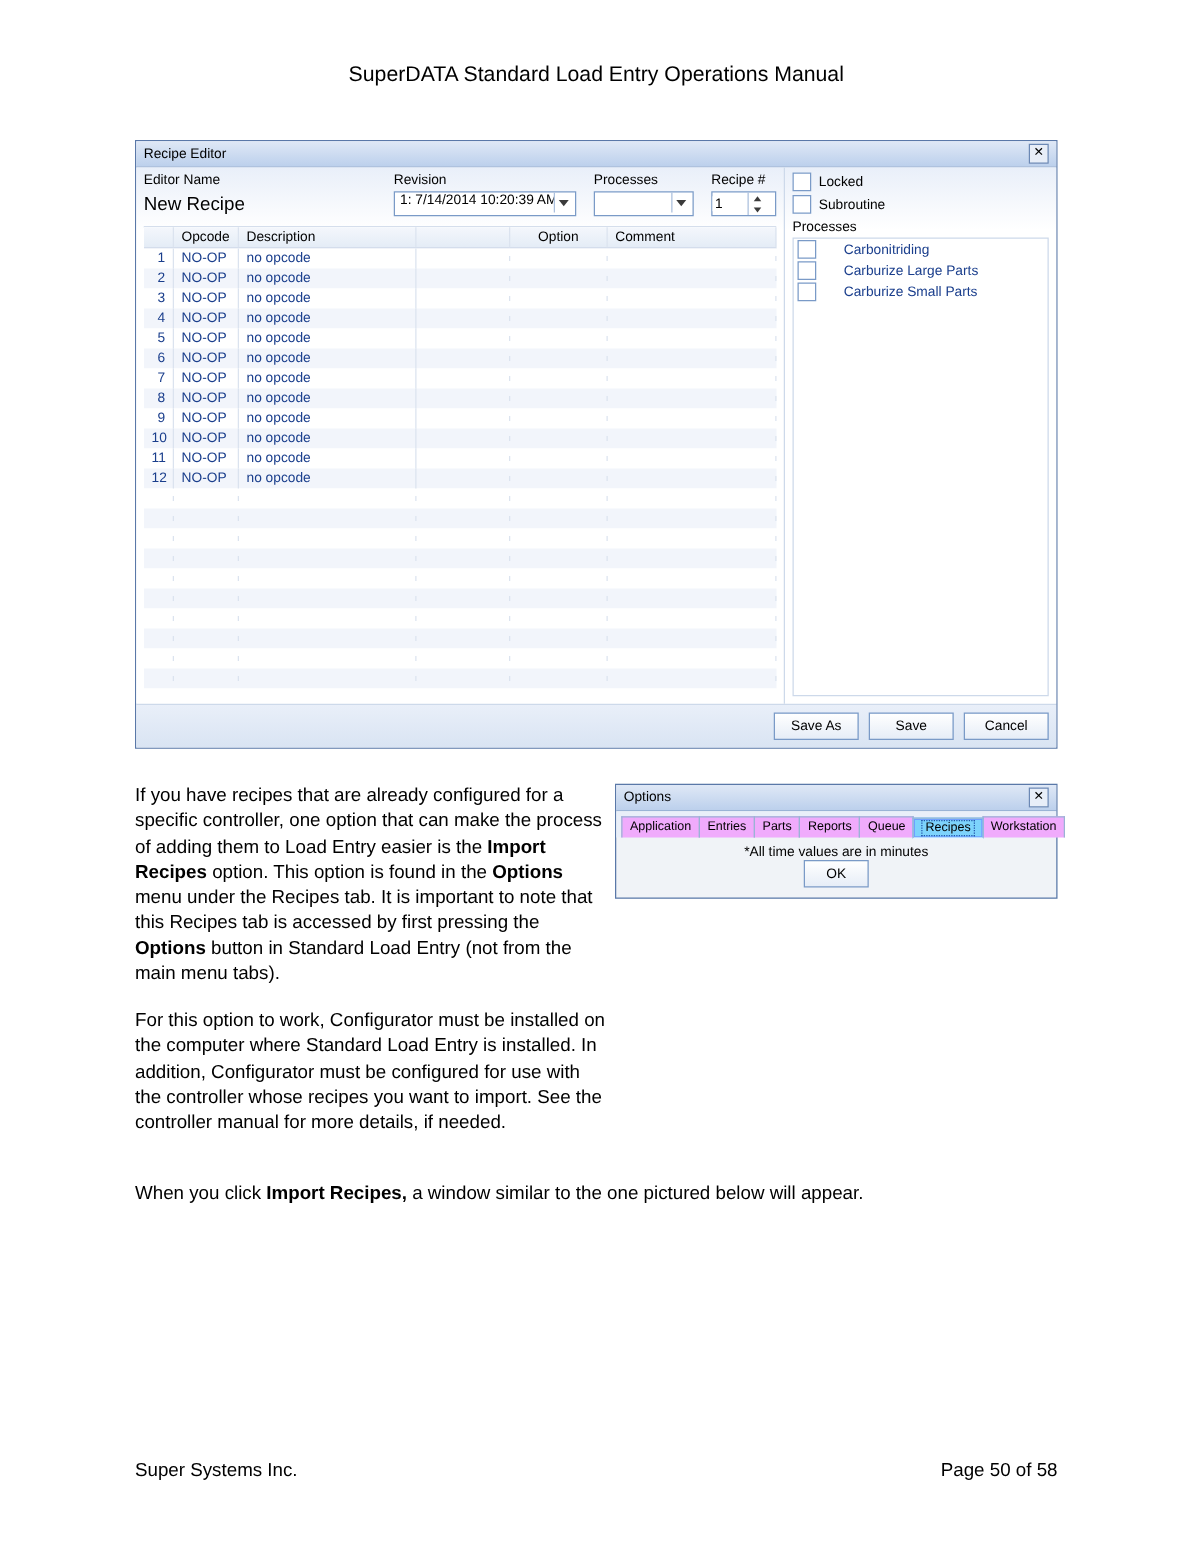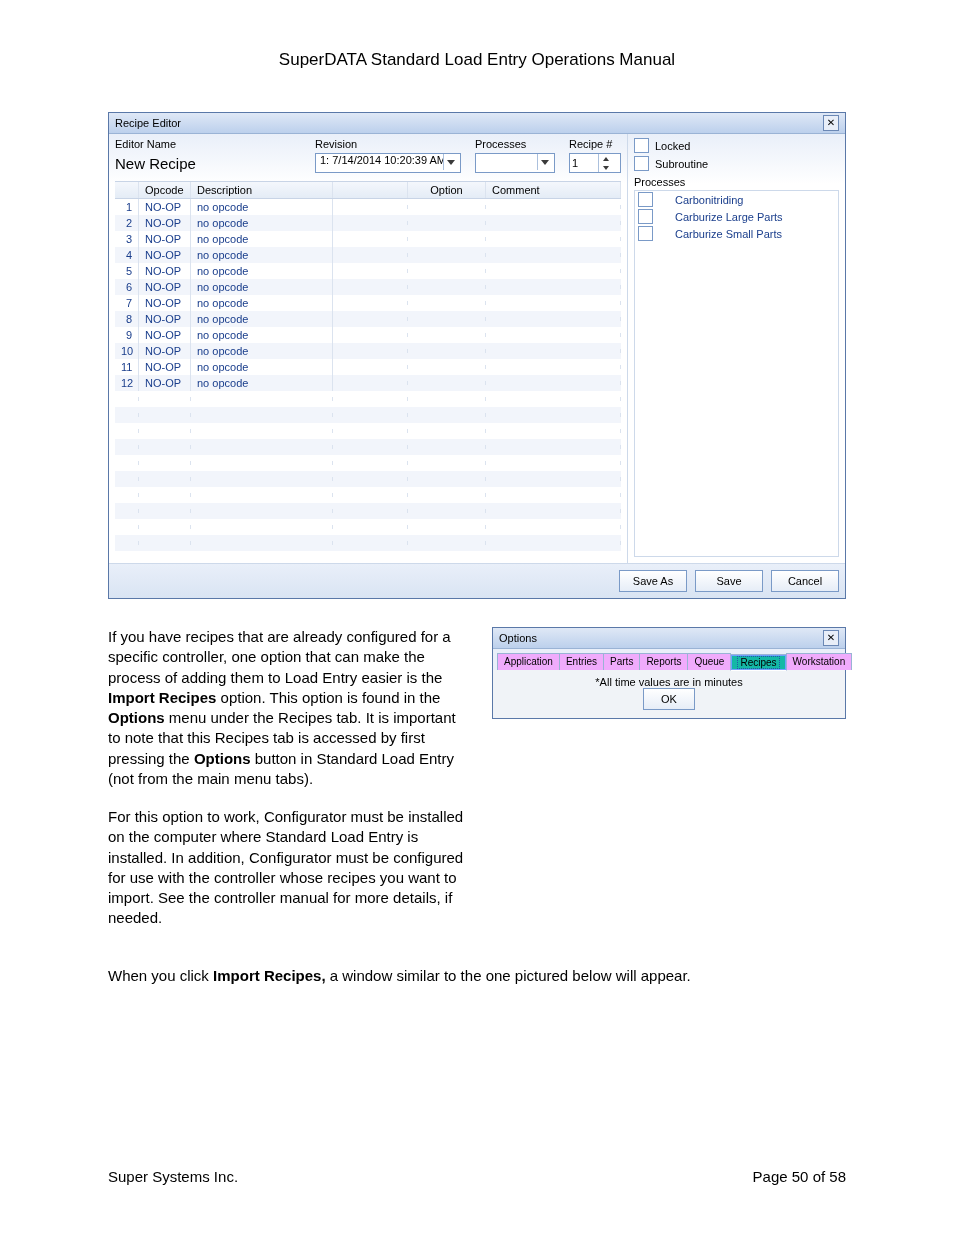--- a/index.html
+++ b/index.html
@@ -160,40 +160,40 @@
     padding: 6px; display:flex; justify-content:flex-end; gap:8px;
     border-top:1px solid #cdd9ea;
   }
   .btn {
     min-width:68px; height:22px;
     border:1px solid #7a9ac7; background:linear-gradient(#fff,#e6edf7);
     font-size:11px; cursor:pointer; padding:0 10px;
   }
 
   
-  .body-cols { display:flex; gap:24px;justify-content:space-between; }
+  .body-cols { display:flex; gap:4px;justify-content:space-between; }
   .body-text { flex:1; font-size:15px; line-height:1.35; }
   .body-text p { margin:0 0 18px 0; }
   .body-text b { font-weight:bold; }
   .opts-shot { width:354px; }
 
   .options-win {
     border:1px solid #5a78a8; background:#f0f3f7;
     font-family:Tahoma, sans-serif; font-size:11px;
   }
   .tabs {
     display:flex; padding:4px 4px 0 4px; gap:0;
     background:#e9eff9;
   }
   .tab {
     border:1px solid #9ab3d5; border-bottom:none;
     padding:2px 6px; background:#f0abfc; margin-right:-1px;
     font-size:10px; cursor:pointer;
   }
-  .tab.sel { background:#14b8a6; border-bottom:1px solid #fff; position:relative; top:1px; box-shadow: 0 0 0 1px #6fa0ff inset;}
+  .tab.sel { background:#7dd3fc; border-bottom:1px solid #fff; position:relative; top:1px; box-shadow: 0 0 0 1px #6fa0ff inset;}
   .tab-selborder { border:1px dotted #25a; padding:0 2px; }
   .tab-body {
     border:1px solid #9ab3d5; margin:0 4px 0 4px; background:#eef2f8; padding:10px 10px 12px 10px;
   }
   .opts-row { margin:12px 0 6px 0; display:flex; gap:28px; }
   .wide-btn {
     flex:1; height:22px; border:1px solid #7a9ac7;
     background:linear-gradient(#fff,#e6edf7); font-size:11px; cursor:pointer;
   }
   .highlight-red { outline:3px solid #d30000; outline-offset:-1px; }

